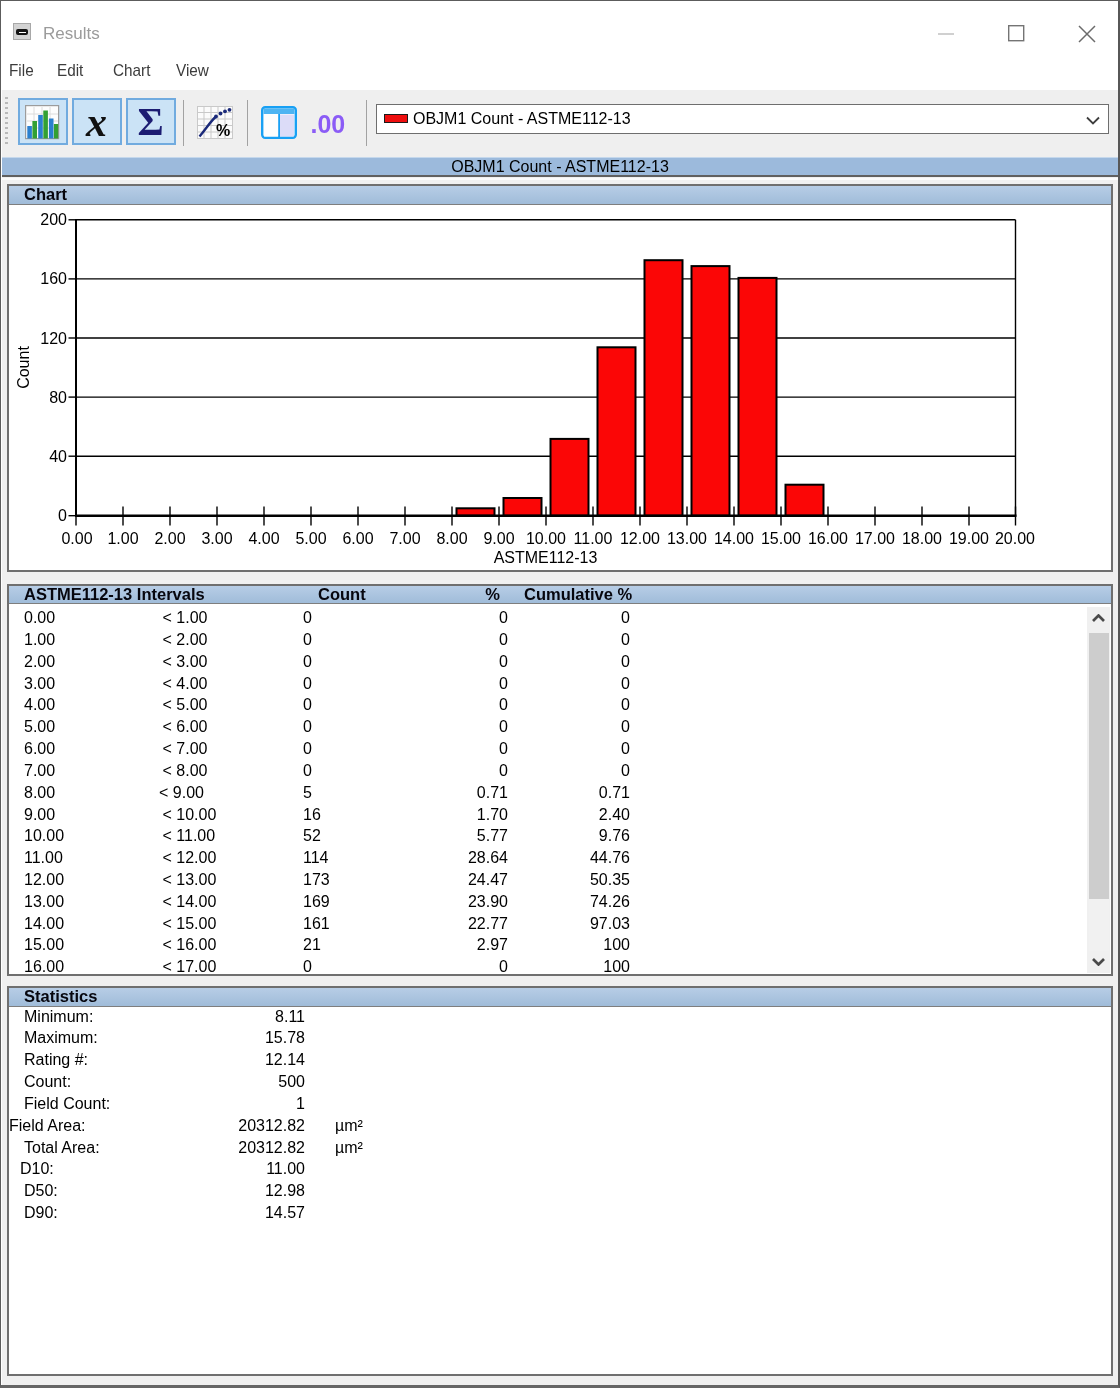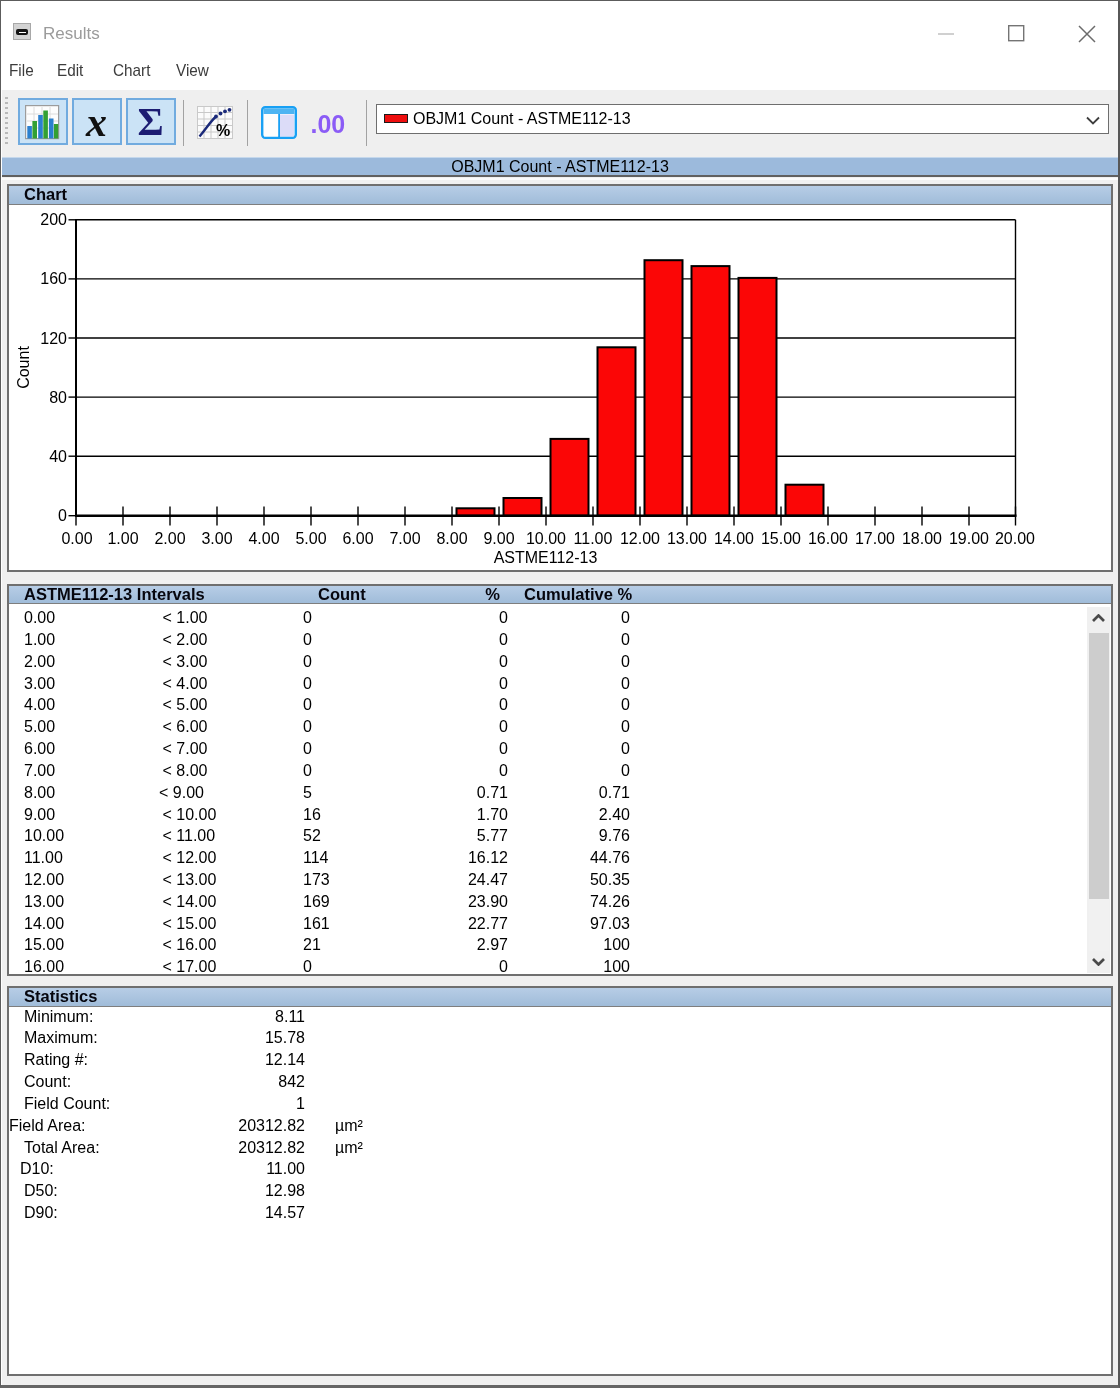--- a/index.html
+++ b/index.html
@@ -237,21 +237,21 @@
     <div class="trow" style="top:45.4px"><span class="abs" style="left:15px">1.00</span><span class="abs" style="left:153.5px">&lt; 2.00</span><span class="abs" style="left:294px">0</span><span class="abs ra" style="left:419px;width:80px">0</span><span class="abs ra" style="left:521px;width:100px">0</span></div>
     <div class="trow" style="top:67.3px"><span class="abs" style="left:15px">2.00</span><span class="abs" style="left:153.5px">&lt; 3.00</span><span class="abs" style="left:294px">0</span><span class="abs ra" style="left:419px;width:80px">0</span><span class="abs ra" style="left:521px;width:100px">0</span></div>
     <div class="trow" style="top:89.1px"><span class="abs" style="left:15px">3.00</span><span class="abs" style="left:153.5px">&lt; 4.00</span><span class="abs" style="left:294px">0</span><span class="abs ra" style="left:419px;width:80px">0</span><span class="abs ra" style="left:521px;width:100px">0</span></div>
     <div class="trow" style="top:110.9px"><span class="abs" style="left:15px">4.00</span><span class="abs" style="left:153.5px">&lt; 5.00</span><span class="abs" style="left:294px">0</span><span class="abs ra" style="left:419px;width:80px">0</span><span class="abs ra" style="left:521px;width:100px">0</span></div>
     <div class="trow" style="top:132.8px"><span class="abs" style="left:15px">5.00</span><span class="abs" style="left:153.5px">&lt; 6.00</span><span class="abs" style="left:294px">0</span><span class="abs ra" style="left:419px;width:80px">0</span><span class="abs ra" style="left:521px;width:100px">0</span></div>
     <div class="trow" style="top:154.6px"><span class="abs" style="left:15px">6.00</span><span class="abs" style="left:153.5px">&lt; 7.00</span><span class="abs" style="left:294px">0</span><span class="abs ra" style="left:419px;width:80px">0</span><span class="abs ra" style="left:521px;width:100px">0</span></div>
     <div class="trow" style="top:176.4px"><span class="abs" style="left:15px">7.00</span><span class="abs" style="left:153.5px">&lt; 8.00</span><span class="abs" style="left:294px">0</span><span class="abs ra" style="left:419px;width:80px">0</span><span class="abs ra" style="left:521px;width:100px">0</span></div>
     <div class="trow" style="top:198.2px"><span class="abs" style="left:15px">8.00</span><span class="abs" style="left:150px">&lt; 9.00</span><span class="abs" style="left:294px">5</span><span class="abs ra" style="left:419px;width:80px">0.71</span><span class="abs ra" style="left:521px;width:100px">0.71</span></div>
     <div class="trow" style="top:220.1px"><span class="abs" style="left:15px">9.00</span><span class="abs" style="left:153.5px">&lt; 10.00</span><span class="abs" style="left:294px">16</span><span class="abs ra" style="left:419px;width:80px">1.70</span><span class="abs ra" style="left:521px;width:100px">2.40</span></div>
     <div class="trow" style="top:241.9px"><span class="abs" style="left:15px">10.00</span><span class="abs" style="left:153.5px">&lt; 11.00</span><span class="abs" style="left:294px">52</span><span class="abs ra" style="left:419px;width:80px">5.77</span><span class="abs ra" style="left:521px;width:100px">9.76</span></div>
-    <div class="trow" style="top:263.7px"><span class="abs" style="left:15px">11.00</span><span class="abs" style="left:153.5px">&lt; 12.00</span><span class="abs" style="left:294px">114</span><span class="abs ra" style="left:419px;width:80px">16.12</span><span class="abs ra" style="left:521px;width:100px">44.76</span></div>
+    <div class="trow" style="top:263.7px"><span class="abs" style="left:15px">11.00</span><span class="abs" style="left:153.5px">&lt; 12.00</span><span class="abs" style="left:294px">114</span><span class="abs ra" style="left:419px;width:80px">28.64</span><span class="abs ra" style="left:521px;width:100px">44.76</span></div>
     <div class="trow" style="top:285.6px"><span class="abs" style="left:15px">12.00</span><span class="abs" style="left:153.5px">&lt; 13.00</span><span class="abs" style="left:294px">173</span><span class="abs ra" style="left:419px;width:80px">24.47</span><span class="abs ra" style="left:521px;width:100px">50.35</span></div>
     <div class="trow" style="top:307.4px"><span class="abs" style="left:15px">13.00</span><span class="abs" style="left:153.5px">&lt; 14.00</span><span class="abs" style="left:294px">169</span><span class="abs ra" style="left:419px;width:80px">23.90</span><span class="abs ra" style="left:521px;width:100px">74.26</span></div>
     <div class="trow" style="top:329.2px"><span class="abs" style="left:15px">14.00</span><span class="abs" style="left:153.5px">&lt; 15.00</span><span class="abs" style="left:294px">161</span><span class="abs ra" style="left:419px;width:80px">22.77</span><span class="abs ra" style="left:521px;width:100px">97.03</span></div>
     <div class="trow" style="top:350.9px"><span class="abs" style="left:15px">15.00</span><span class="abs" style="left:153.5px">&lt; 16.00</span><span class="abs" style="left:294px">21</span><span class="abs ra" style="left:419px;width:80px">2.97</span><span class="abs ra" style="left:521px;width:100px">100</span></div>
     <div class="trow" style="top:372.8px"><span class="abs" style="left:15px">16.00</span><span class="abs" style="left:153.5px">&lt; 17.00</span><span class="abs" style="left:294px">0</span><span class="abs ra" style="left:419px;width:80px">0</span><span class="abs ra" style="left:521px;width:100px">100</span></div>
     <div class="sbar" style="left:1078px;top:21.5px;width:23px;height:366px">
       <svg style="position:absolute;left:5px;top:7px" width="13" height="8" viewBox="0 0 13 8">
         <path d="M1 7 L6.5 1.5 L12 7" fill="none" stroke="#4a4a4a" stroke-width="2.7"></path>
       </svg>
       <div style="position:absolute;left:1.5px;top:26px;width:20px;height:266px;background:#cdcdcd"></div>
@@ -260,20 +260,20 @@
         <path d="M1 1 L6.5 6.5 L12 1" fill="none" stroke="#4a4a4a" stroke-width="2.7"></path>
       </svg>
     </div>
   </div>
 
   <div class="abs panel" style="left:7px;top:986px;width:1105.5px;height:390px">
     <div class="phead">Statistics</div>
     <div class="trow" style="top:19.5px"><span class="abs" style="left:15px">Minimum:</span><span class="abs ra" style="left:196px;width:100px">8.11</span></div>
     <div class="trow" style="top:41.3px"><span class="abs" style="left:15px">Maximum:</span><span class="abs ra" style="left:196px;width:100px">15.78</span></div>
     <div class="trow" style="top:63.2px"><span class="abs" style="left:15px">Rating #:</span><span class="abs ra" style="left:196px;width:100px">12.14</span></div>
-    <div class="trow" style="top:85.0px"><span class="abs" style="left:15px">Count:</span><span class="abs ra" style="left:196px;width:100px">842</span></div>
+    <div class="trow" style="top:85.0px"><span class="abs" style="left:15px">Count:</span><span class="abs ra" style="left:196px;width:100px">500</span></div>
     <div class="trow" style="top:106.8px"><span class="abs" style="left:15px">Field Count:</span><span class="abs ra" style="left:196px;width:100px">1</span></div>
     <div class="trow" style="top:128.7px"><span class="abs" style="left:0">Field Area:</span><span class="abs ra" style="left:196px;width:100px">20312.82</span><span class="abs" style="left:326px">µm²</span></div>
     <div class="trow" style="top:150.5px"><span class="abs" style="left:15px">Total Area:</span><span class="abs ra" style="left:196px;width:100px">20312.82</span><span class="abs" style="left:326px">µm²</span></div>
     <div class="trow" style="top:172.3px"><span class="abs" style="left:11px">D10:</span><span class="abs ra" style="left:196px;width:100px">11.00</span></div>
     <div class="trow" style="top:194.2px"><span class="abs" style="left:15px">D50:</span><span class="abs ra" style="left:196px;width:100px">12.98</span></div>
     <div class="trow" style="top:216.0px"><span class="abs" style="left:15px">D90:</span><span class="abs ra" style="left:196px;width:100px">14.57</span></div>
   </div>
 
 </body></html>

